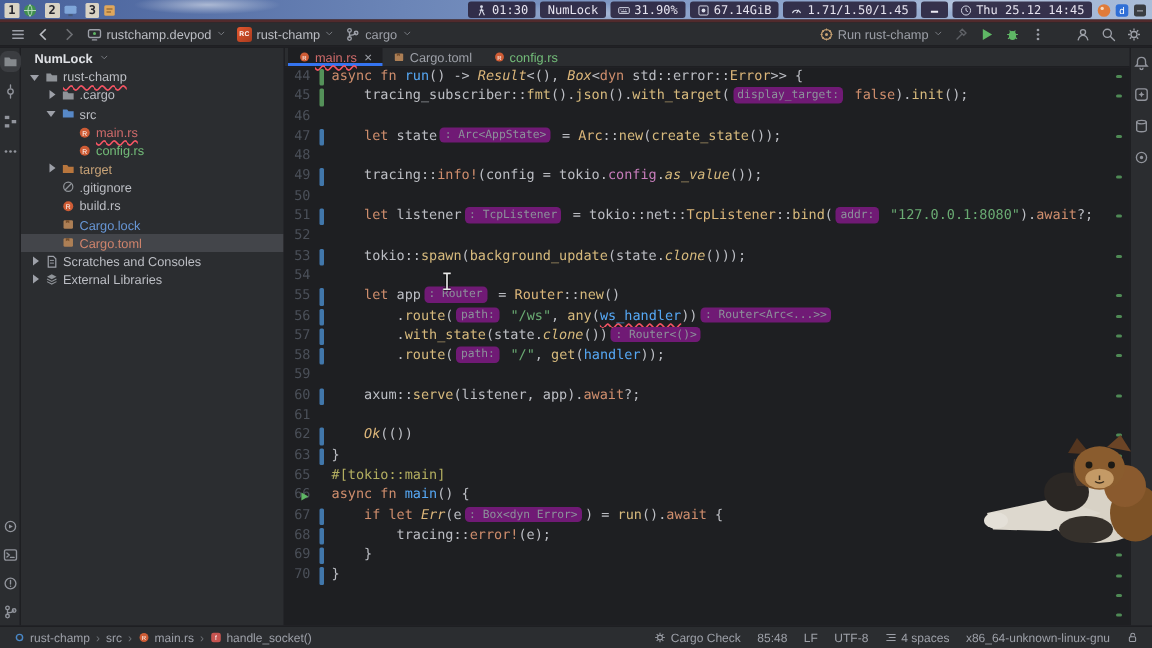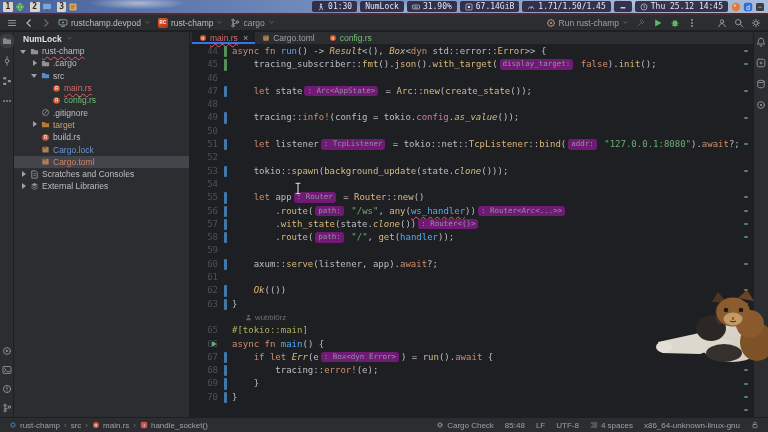--- a/index.html
+++ b/index.html
@@ -65,21 +65,21 @@
 .editor{flex:1;background:#1e1f22;position:relative;display:flex;flex-direction:column;min-width:0}
 .tabbar{height:13px;background:#2b2d30;display:flex;align-items:stretch;padding-left:2px;border-bottom:1px solid #1e1f22}
 .tab{display:flex;align-items:center;gap:3px;font-size:8.5px;color:#9da0a8;padding:0 7px}
 .tab .icon{width:8px;height:8px}
 .tab.act{background:#1e1f22;box-shadow:inset 0 -2px 0 #3574f0;color:#bcbec4}
 .tab .terr{color:#cf6b6b;text-decoration:underline wavy #f75464;text-decoration-thickness:.8px;text-underline-offset:1.5px}
 .tab .tadded{color:#73bd79}
 .tab .x{color:#9da0a8;font-size:9px;margin-left:2px}
 .codewrap{flex:1;position:relative;overflow:hidden}
 .crow{display:flex;height:13.3px;line-height:13.3px;font-family:"DejaVu Sans Mono",monospace;font-size:9px;white-space:pre}
-.gnum{width:33px;text-align:right;color:#4b5059;flex:none;padding-right:5px}
+.gnum{width:22px;text-align:right;color:#4b5059;flex:none;padding-right:5px}
 .gmark{width:9px;flex:none;position:relative}
 .gmark.g::before,.gmark.b::before{content:"";position:absolute;left:1px;top:1px;bottom:1px;width:2.5px;border-radius:1px}
 .gmark.g::before{background:#549159}
 .gmark.b::before{background:#4177ab}
 .runm{position:absolute;left:-13px;top:2.5px;width:8px;height:8px}
 .codetext{flex:1;color:#bcbec4}
 .tk-kw{color:#cf8e6d}
 .tk-fn{color:#56a8f5}
 .tk-call{color:#d7ba7d}
 .tk-icall{color:#d7ba7d;font-style:italic}
@@ -452,37 +452,37 @@
             <span class="arr leaf"></span>
             <span class="icon">
               <svg viewBox="0 0 10 10">
                 <circle cx="5" cy="5" r="3.7" fill="#ce5c35"></circle>
                 <text x="5" y="7.1" text-anchor="middle" font-size="5" fill="#fff">R</text>
               </svg>
             </span>
             <span class="tl added">config.rs</span>
           </div>
           <div class="trow" style="padding-left:17px">
+            <span class="arr closed"></span>
+            <span class="icon">
+              <svg viewBox="0 0 10 10">
+                <path d="M1 2.3h3.2l1 1.2H9v4.6H1z" fill="#b8763d"></path>
+              </svg>
+            </span>
+            <span class="tl excluded">target</span>
+          </div>
+          <div class="trow" style="padding-left:17px">
             <span class="arr leaf"></span>
             <span class="icon">
               <svg viewBox="0 0 10 10">
                 <circle cx="5" cy="5" r="3.4" stroke="#8f9398" stroke-width=".9" fill="none"></circle>
                 <path d="M2.6 7.4 7.4 2.6" stroke="#8f9398" stroke-width=".9"></path>
               </svg>
             </span>
             <span class="tl ">.gitignore</span>
-          </div>
-          <div class="trow" style="padding-left:17px">
-            <span class="arr closed"></span>
-            <span class="icon">
-              <svg viewBox="0 0 10 10">
-                <path d="M1 2.3h3.2l1 1.2H9v4.6H1z" fill="#b8763d"></path>
-              </svg>
-            </span>
-            <span class="tl excluded">target</span>
           </div>
           <div class="trow" style="padding-left:17px">
             <span class="arr leaf"></span>
             <span class="icon">
               <svg viewBox="0 0 10 10">
                 <circle cx="5" cy="5" r="3.7" fill="#ce5c35"></circle>
                 <text x="5" y="7.1" text-anchor="middle" font-size="5" fill="#fff">R</text>
               </svg>
             </span>
             <span class="tl ">build.rs</span>
@@ -576,24 +576,20 @@
             <div class="crow"><span class="gnum">54</span><span class="gmark "></span><span class="codetext"></span></div>
             <div class="crow"><span class="gnum">55</span><span class="gmark b"></span><span class="codetext"><span class="tk-pl">    </span><span class="tk-kw">let </span><span class="tk-pl">app</span><span class="tk-inlay">: Router</span><span class="tk-pl"> = </span><span class="tk-type">Router</span><span class="tk-pl">::</span><span class="tk-call">new</span><span class="tk-pl">()</span></span></div>
             <div class="crow"><span class="gnum">56</span><span class="gmark b"></span><span class="codetext"><span class="tk-pl">        .</span><span class="tk-call">route</span><span class="tk-pl">(</span><span class="tk-inlay">path:</span><span class="tk-pl"> </span><span class="tk-str">"/ws"</span><span class="tk-pl">, </span><span class="tk-call">any</span><span class="tk-pl">(</span><span class="tk-err">ws_handler</span><span class="tk-pl">))</span><span class="tk-inlay">: Router&lt;Arc&lt;...&gt;&gt;</span></span></div>
             <div class="crow"><span class="gnum">57</span><span class="gmark b"></span><span class="codetext"><span class="tk-pl">        .</span><span class="tk-call">with_state</span><span class="tk-pl">(state.</span><span class="tk-icall">clone</span><span class="tk-pl">())</span><span class="tk-inlay">: Router&lt;()&gt;</span></span></div>
             <div class="crow"><span class="gnum">58</span><span class="gmark b"></span><span class="codetext"><span class="tk-pl">        .</span><span class="tk-call">route</span><span class="tk-pl">(</span><span class="tk-inlay">path:</span><span class="tk-pl"> </span><span class="tk-str">"/"</span><span class="tk-pl">, </span><span class="tk-call">get</span><span class="tk-pl">(</span><span class="tk-fn">handler</span><span class="tk-pl">));</span></span></div>
             <div class="crow"><span class="gnum">59</span><span class="gmark "></span><span class="codetext"></span></div>
             <div class="crow"><span class="gnum">60</span><span class="gmark b"></span><span class="codetext"><span class="tk-pl">    axum::</span><span class="tk-call">serve</span><span class="tk-pl">(listener, app).</span><span class="tk-kw">await</span><span class="tk-pl">?;</span></span></div>
             <div class="crow"><span class="gnum">61</span><span class="gmark "></span><span class="codetext"></span></div>
             <div class="crow"><span class="gnum">62</span><span class="gmark b"></span><span class="codetext"><span class="tk-pl">    </span><span class="tk-typei">Ok</span><span class="tk-pl">(())</span></span></div>
             <div class="crow"><span class="gnum">63</span><span class="gmark b"></span><span class="codetext"><span class="tk-pl">}</span></span></div>
-            <div class="crow hintrow"><span class="gnum"></span><span class="gmark"></span><span class="codetext"><span style="width:10px"></span><span class="icon"><svg viewBox="0 0 10 10">
-                    <circle cx="5" cy="3" r="1.8" fill="#6e7277"></circle>
-                    <path d="M1.4 9c.5-2.6 2-3.6 3.6-3.6S8.1 6.4 8.6 9z" fill="#6e7277"></path>
-                  </svg></span><span>wubbl0rz</span></span></div>
             <div class="crow"><span class="gnum">65</span><span class="gmark "></span><span class="codetext"><span class="tk-attr">#[tokio::main]</span></span></div>
             <div class="crow"><span class="gnum">66</span><span class="gmark "><span class="icon runm"><svg viewBox="0 0 10 10">
                     <path d="M2.4 1.6 8.2 5 2.4 8.4z" fill="#5fb865"></path>
                   </svg></span></span><span class="codetext"><span class="tk-kw">async fn </span><span class="tk-fn">main</span><span class="tk-pl">() {</span></span></div>
             <div class="crow"><span class="gnum">67</span><span class="gmark b"></span><span class="codetext"><span class="tk-pl">    </span><span class="tk-kw">if let </span><span class="tk-typei">Err</span><span class="tk-pl">(e</span><span class="tk-inlay">: Box&lt;dyn Error&gt;</span><span class="tk-pl">) = </span><span class="tk-call">run</span><span class="tk-pl">().</span><span class="tk-kw">await</span><span class="tk-pl"> {</span></span></div>
             <div class="crow"><span class="gnum">68</span><span class="gmark b"></span><span class="codetext"><span class="tk-pl">        tracing::</span><span class="tk-mac">error!</span><span class="tk-pl">(e);</span></span></div>
             <div class="crow"><span class="gnum">69</span><span class="gmark b"></span><span class="codetext"><span class="tk-pl">    }</span></span></div>
             <div class="crow"><span class="gnum">70</span><span class="gmark b"></span><span class="codetext"><span class="tk-pl">}</span></span></div>
           </div>
         <div class="scrollmarks">

